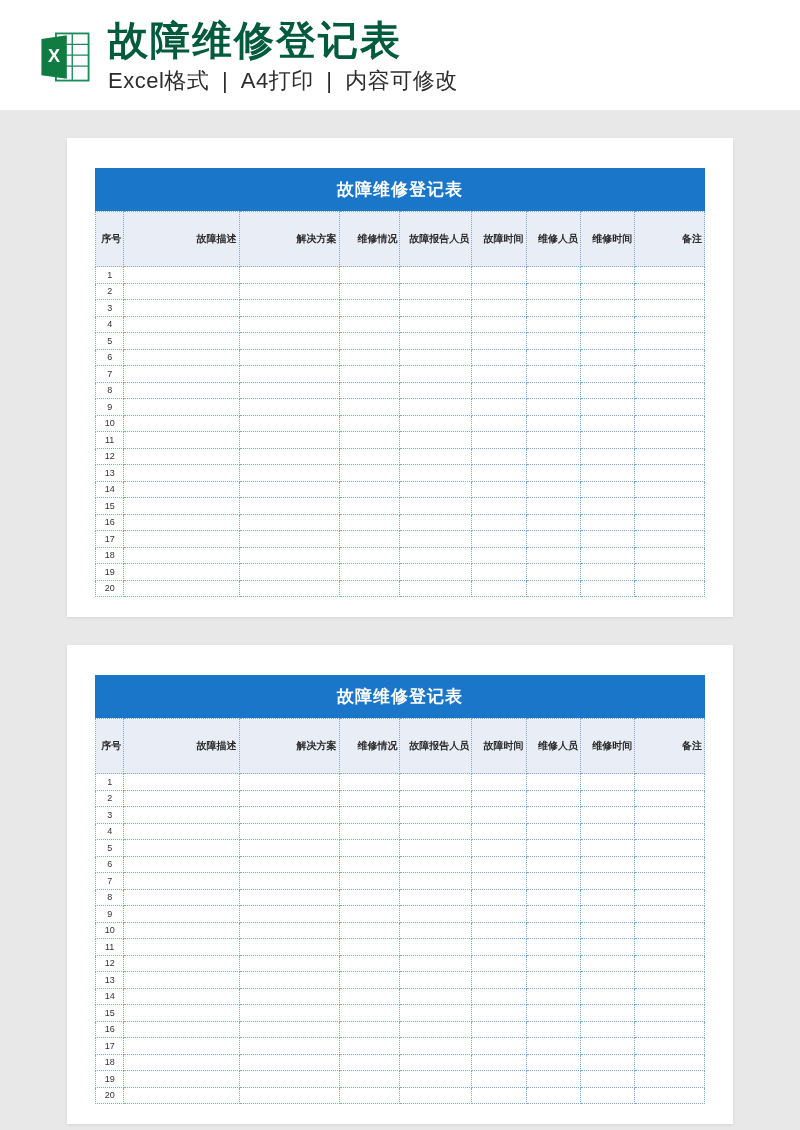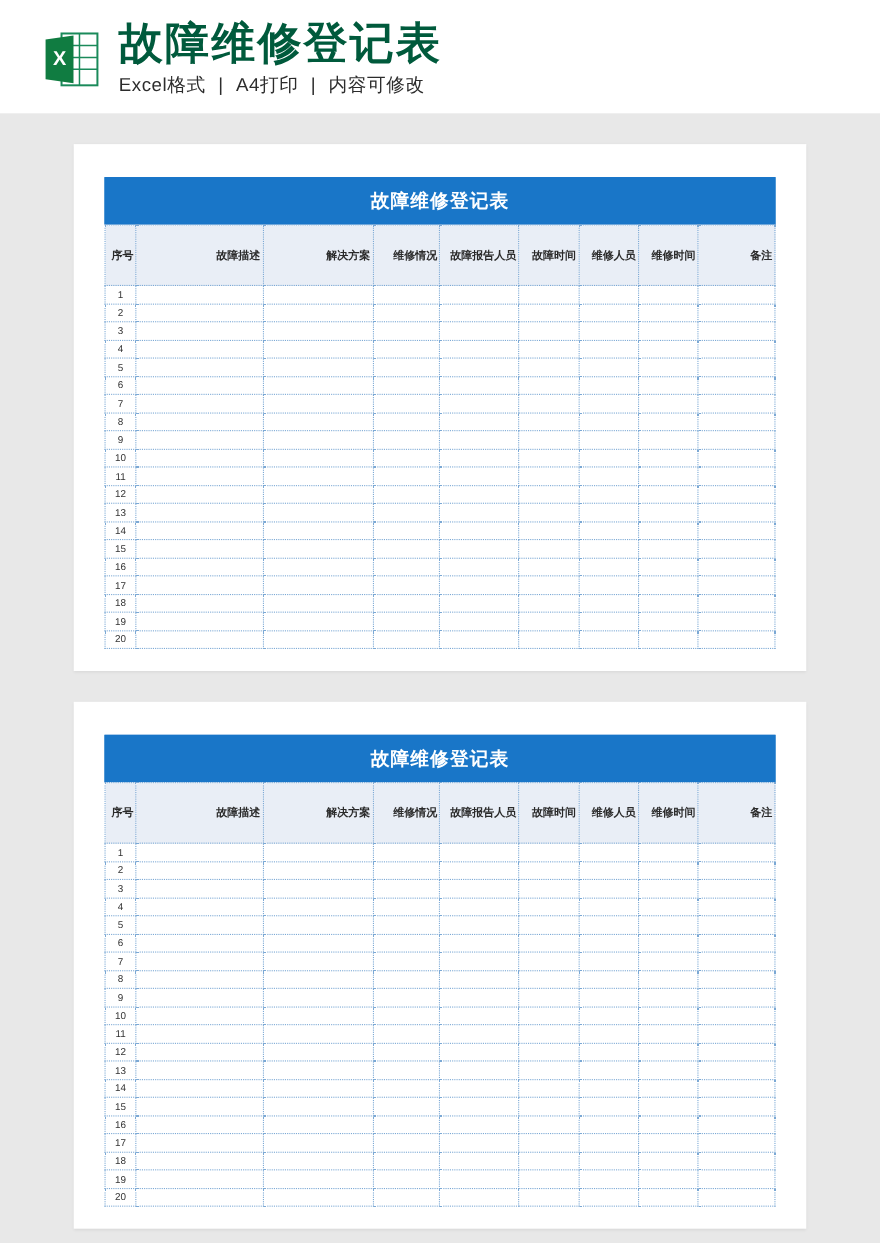--- a/index.html
+++ b/index.html
@@ -26,21 +26,21 @@
     .excel-icon svg { width: 100%; height: 100%; }
     .header-text { flex: 1; }
     .main-title {
       font-size: 40px;
       font-weight: 900;
       color: #005a3c;
       letter-spacing: 2px;
       line-height: 1.1;
     }
     .sub-title {
-      font-size: 17px;
+      font-size: 22px;
       color: #2c2c2c;
       margin-top: 4px;
       font-weight: 500;
       letter-spacing: 0.5px;
     }
     .divider { margin: 0 6px; }
     .page {
       background: #fff;
       margin: 28px auto 0 auto;
       width: 666px;

